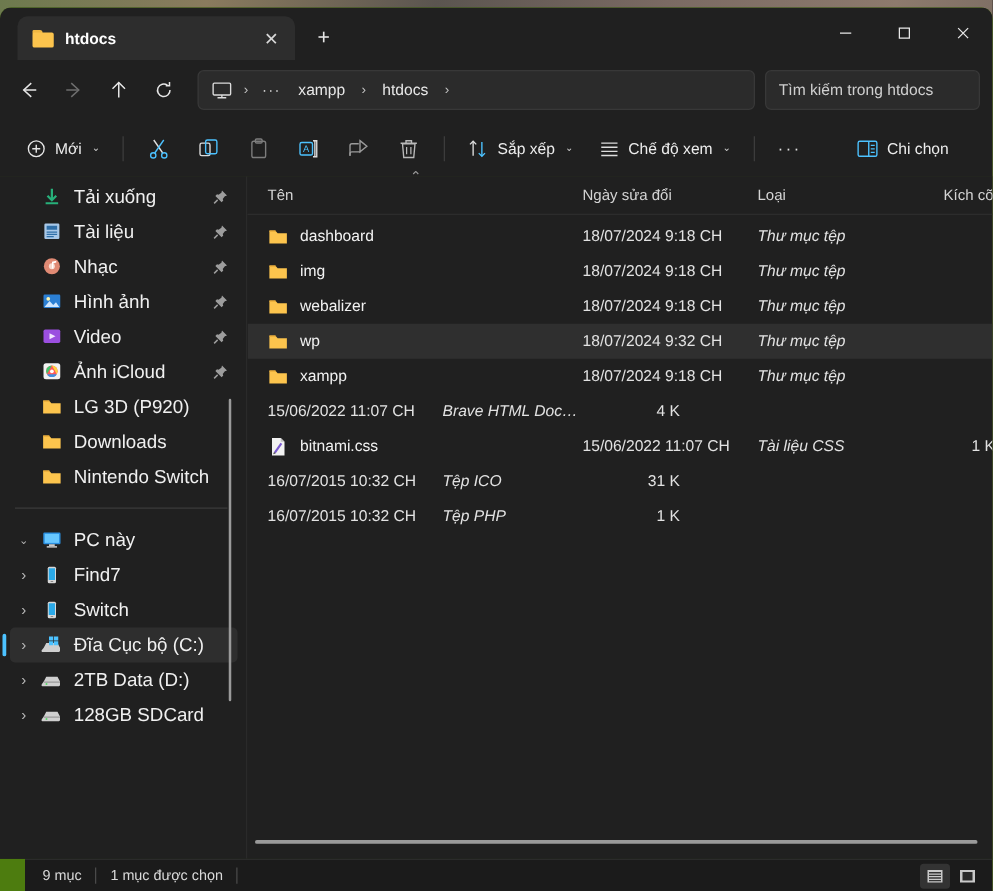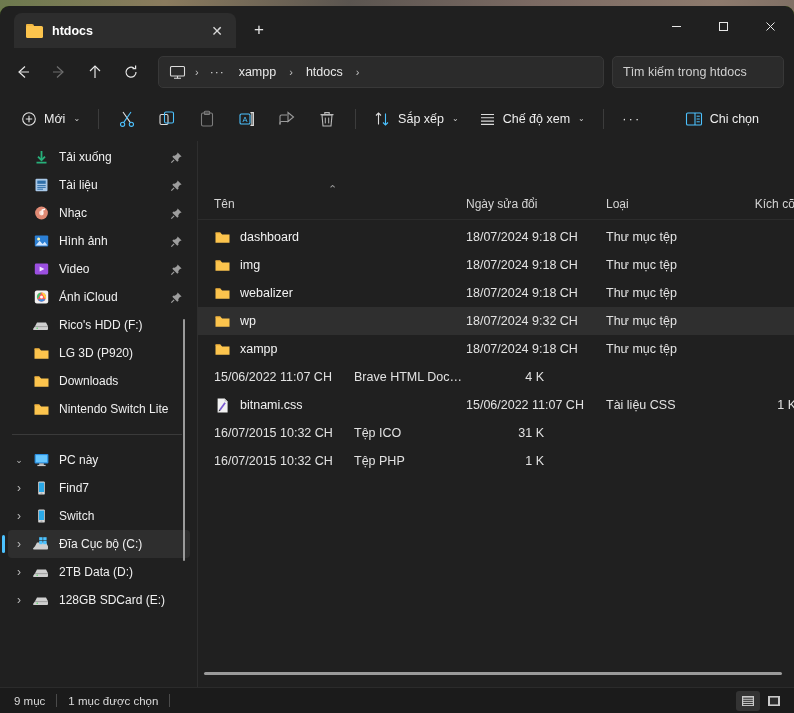--- a/index.html
+++ b/index.html
@@ -158,36 +158,36 @@
   }
   .expander {
     width: 22px; flex: 0 0 22px; text-align: center;
     color: #b9b9b9; font-size: 9px; line-height: 1;
   }
   .navicon {
     width: 22px; flex: 0 0 22px;
     display: flex; align-items: center; justify-content: center;
   }
   .navlabel {
-    flex: 1; font-size: 12px; color: #f0f0f0;
+    flex: 1; font-size: 15px; color: #f0f0f0;
     white-space: nowrap; overflow: hidden;
     padding-left: 7px;
   }
   .pin { width: 16px; flex: 0 0 16px; display: flex; align-items: center; justify-content: center; }
   .nav-divider { height: 1px; background: #3a3a3a; margin: 11px 16px 11px 12px; }
   .sb-scroll {
     position: absolute; right: 13px; top: 178px;
     width: 2px; height: 242px; background: #9a9a9a; border-radius: 2px;
   }
   .sb-edge { position: absolute; right: 0; top: 0; bottom: 0; width: 1px; background: #2e2e2e; }
 
   
   .filepane {
     flex: 1; min-width: 0; background: #202020;
-    display: flex; flex-direction: column; position: relative; margin-top: 48px;
+    display: flex; flex-direction: column; position: relative;
   }
   .colhead {
     height: 31px; min-height: 31px;
     display: flex; align-items: center;
     border-bottom: 1px solid #2c2c2c;
     position: relative;
     padding-left: 16px;
   }
   .colhead::after {
     content: "⌃"; position: absolute; left: 130px; top: -6px;
@@ -201,35 +201,36 @@
 
   .rows { flex: 1; overflow: hidden; padding-top: 3px; }
   .row {
     height: 28px; display: flex; align-items: center;
     padding-left: 16px;
   }
   .row.selected { background: #2f2f2f; }
   .cell { font-size: 12.5px; color: #f2f2f2; white-space: nowrap; overflow: hidden; text-overflow: ellipsis; }
   .c-name { width: 252px; flex: 0 0 252px; display: flex; align-items: center; gap: 9px; }
   .c-date { width: 140px; flex: 0 0 140px; color: #e2e2e2; }
-  .c-type { width: 110px; flex: 0 0 110px; color: #e2e2e2; }
+  .c-type { width: 110px; flex: 0 0 110px; color: #e2e2e2; font-style: italic; }
   .c-size { width: 80px; flex: 0 0 80px; color: #e2e2e2; text-align: right; }
 
   .hscroll-track {
     position: absolute; left: 6px; right: 0; bottom: 12px; height: 3px;
   }
   .hscroll-thumb { width: 98%; height: 3px; background: #9a9a9a; border-radius: 2px; }
 
   
   .statusbar {
     height: 26px; min-height: 26px;
     background: #1b1b1b;
     border-top: 1px solid #2b2b2b;
     display: flex; align-items: center;
     padding: 0 8px 0 14px;
+    margin-left: 20px;
   }
   .status-text { font-size: 11.5px; color: #dadada; white-space: nowrap; }
   .status-sep { width: 1px; height: 13px; background: #4a4a4a; margin: 0 11px; }
   .status-spacer { flex: 1; }
   .viewtoggle { display: flex; gap: 2px; }
   .vbtn {
     width: 24px; height: 20px; border-radius: 3px;
     display: flex; align-items: center; justify-content: center;
   }
   .vbtn.active { background: #333333; }
@@ -514,32 +515,20 @@
                 <circle cx="8.5" cy="8" r="1.5" fill="#ffffff"></circle>
               </svg>
             </span>
             <span class="navlabel">Ảnh iCloud</span>
             <span class="pin">
               <svg width="13" height="13" viewBox="0 0 13 13">
                 <path d="M7.6 1.4 L11.6 5.4 L9.9 5.9 L8.2 8.2 L8.6 9.4 L7.3 10.7 L2.3 5.7 L3.6 4.4 L4.8 4.8 L7.1 3.1 Z" fill="#9d9d9d"></path>
                 <line x1="4.1" y1="8.9" x2="1.3" y2="11.7" stroke="#9d9d9d" stroke-width="1.2"></line>
               </svg>
             </span>
-          </div>
-          <div class="navitem">
-            <span class="expander"></span>
-            <span class="navicon">
-              <svg width="17" height="16" viewBox="0 0 17 16">
-                <path d="M2 9.2 L4 5.4 h9 l2 3.8 v2.8 a0.9 0.9 0 0 1 -0.9 0.9 h-13.2 a0.9 0.9 0 0 1 -0.9 -0.9 Z" fill="#cfcfcf"></path>
-                <path d="M2 9.2 h13 v0.9 h-13 Z" fill="#9a9a9a"></path>
-                <circle cx="4.2" cy="11.2" r="0.8" fill="#5ad96b"></circle>
-              </svg>
-            </span>
-            <span class="navlabel">Rico's HDD (F:)</span>
-            <span class="pin"></span>
           </div>
           <div class="navitem">
             <span class="expander"></span>
             <span class="navicon">
               <svg width="17" height="16" viewBox="0 0 17 16">
                 <path d="M1.5 4 h5.2 l1.4 1.6 h7.4 v8.2 h-14 Z" fill="#fcc44d"></path>
                 <path d="M1.5 3.2 h5 v1.4 h-5 Z" fill="#eeb03c"></path>
               </svg>
             </span>
             <span class="navlabel">LG 3D (P920)</span>

